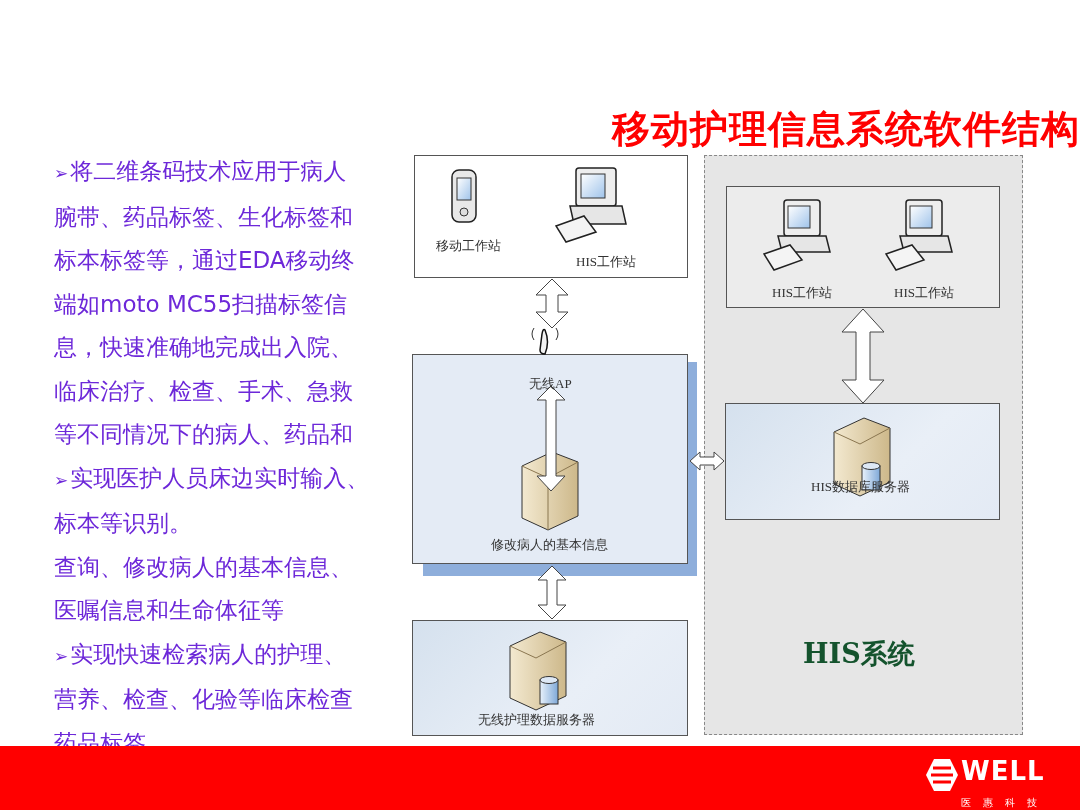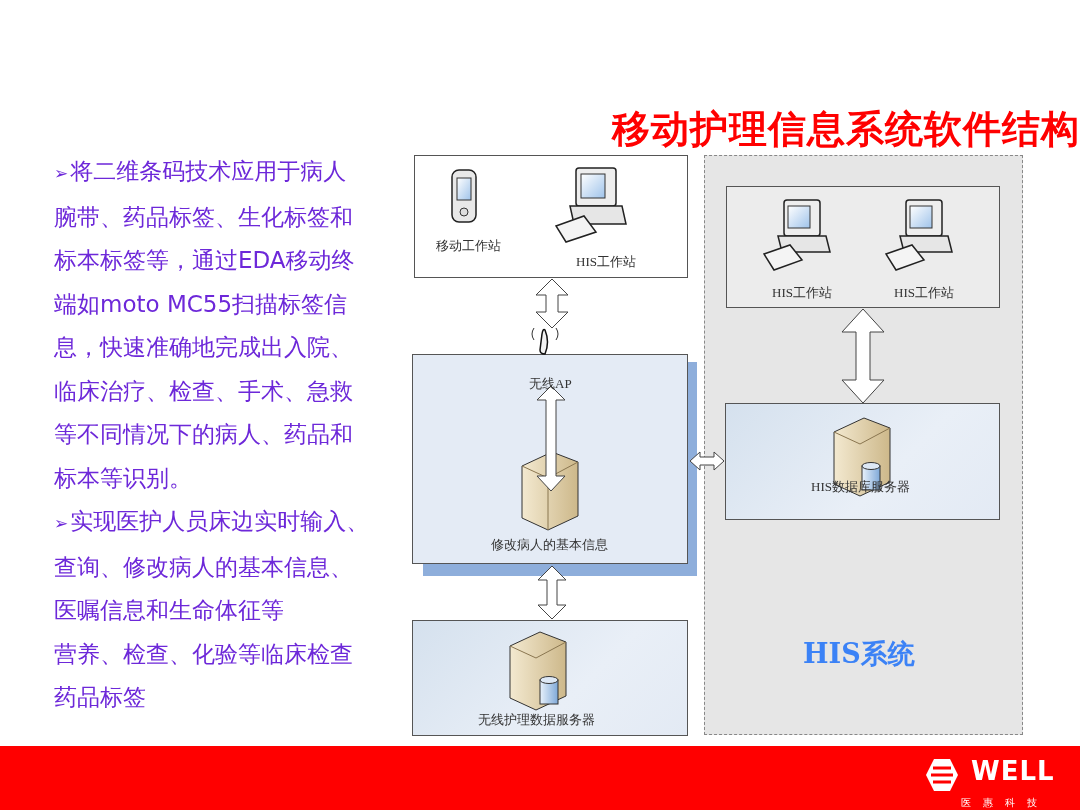--- a/index.html
+++ b/index.html
@@ -9,44 +9,45 @@
   .bullets { position:absolute; left:54px; top:150px; width:340px; font-size:23px; line-height:43.5px; color:#6d28d9; }
   .bullets p { margin:0; }
   .arrowhead { font-size:17px; margin-right:2px; }
   .his-region { position:absolute; left:704px; top:155px; width:319px; height:580px; background:#e6e6e6; border:1.5px dashed #888; box-sizing:border-box; }
   .box { position:absolute; box-sizing:border-box; border:1.5px solid #555; }
   .box.white { background:#ffffff; }
   .box.gray { background:#ececec; }
   .box.blue { background: linear-gradient(135deg,#d5e1ee 0%, #e9eff7 60%, #e3eaf4 100%); }
   .shadow { position:absolute; background:#8eaedb; }
   .label { position:absolute; font-family:Liberation Serif, serif; font-size:13px; color:#333; white-space:nowrap; }
-  .his-label { position:absolute; font-family:"DejaVu Serif", serif; font-size:27px; font-weight:bold; color:#3b82f6; }
+  .his-label { position:absolute; font-family:"DejaVu Serif", serif; font-size:27px; font-weight:bold; color:#14532d; }
   .footer { position:absolute; left:0; top:746px; width:1080px; height:64px; background:#ff0000; }
   .logo { position:absolute; left:925px; top:756px; width:125px; height:44px; }
-  .logo-text { position:absolute; left:36px; top:0px; color:#fff; font-family:"DejaVu Sans", sans-serif; font-weight:bold; font-size:26px; letter-spacing:1px;margin-left:10px; }
+  .logo-text { position:absolute; left:36px; top:0px; color:#fff; font-family:"DejaVu Sans", sans-serif; font-weight:bold; font-size:26px; letter-spacing:1px; }
   .logo-sub { position:absolute; left:36px; top:30px; color:#fff; font-size:10px; letter-spacing:12px;margin-top:10px; }
   svg { position:absolute; overflow:visible; }
 </style>
 </head>
 <body>
 
 <div class="title"><span>移动护理信息系统软件结构</span></div>
 
 <div class="bullets">
   <p><span class="arrowhead">➢</span><span>将二维条码技术应用于病人</span></p>
   <p>腕带、药品标签、生化标签和</p>
   <p>标本标签等，通过EDA移动终</p>
   <p>端如moto MC55扫描标签信</p>
   <p>息，快速准确地完成出入院、</p>
   <p>临床治疗、检查、手术、急救</p>
   <p>等不同情况下的病人、药品和</p>
+  <p><span class="arrowhead">➢</span><span>实现医护人员床边实时输入、</span></p>
   <p>标本等识别。</p>
-  <p><span class="arrowhead">➢</span><span>实现医护人员床边实时输入、</span></p>
   <p>查询、修改病人的基本信息、</p>
   <p>医嘱信息和生命体征等</p>
+  <p><span class="arrowhead">➢</span><span>实现快速检索病人的护理、</span></p>
   <p>营养、检查、化验等临床检查</p>
   <p>药品标签</p>
 </div>
 
 <div class="his-region"></div>
 <div class="box gray" style="left:726px; top:186px; width:274px; height:122px;"></div>
 <div class="box blue" style="left:725px; top:403px; width:275px; height:117px;"></div>
 <div class="his-label" style="left:803px; top:636px;">HIS系统</div>
 
 <div class="box white" style="left:414px; top:155px; width:274px; height:123px;"></div>

